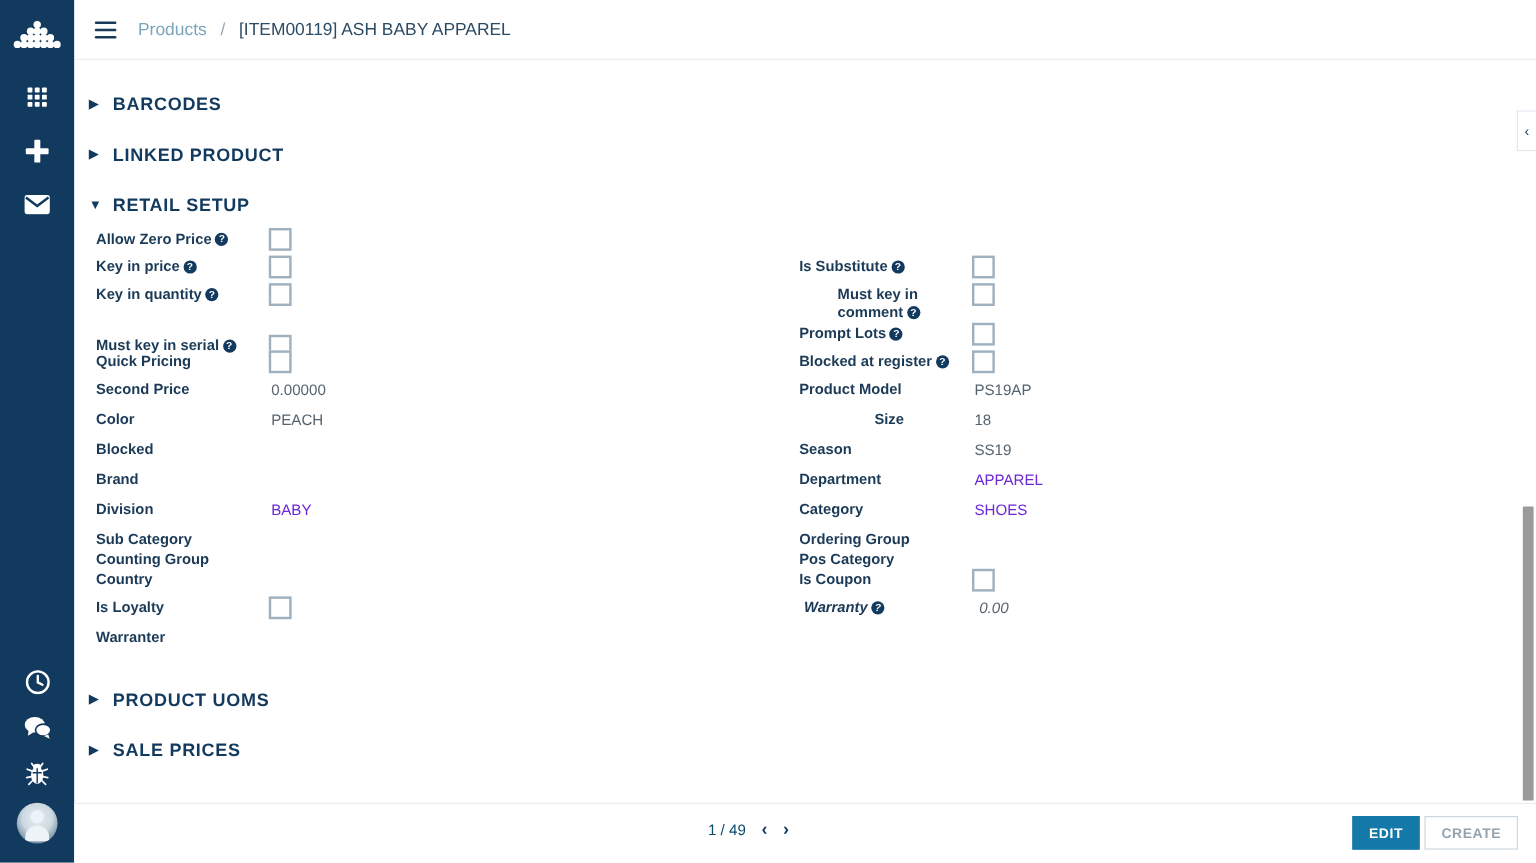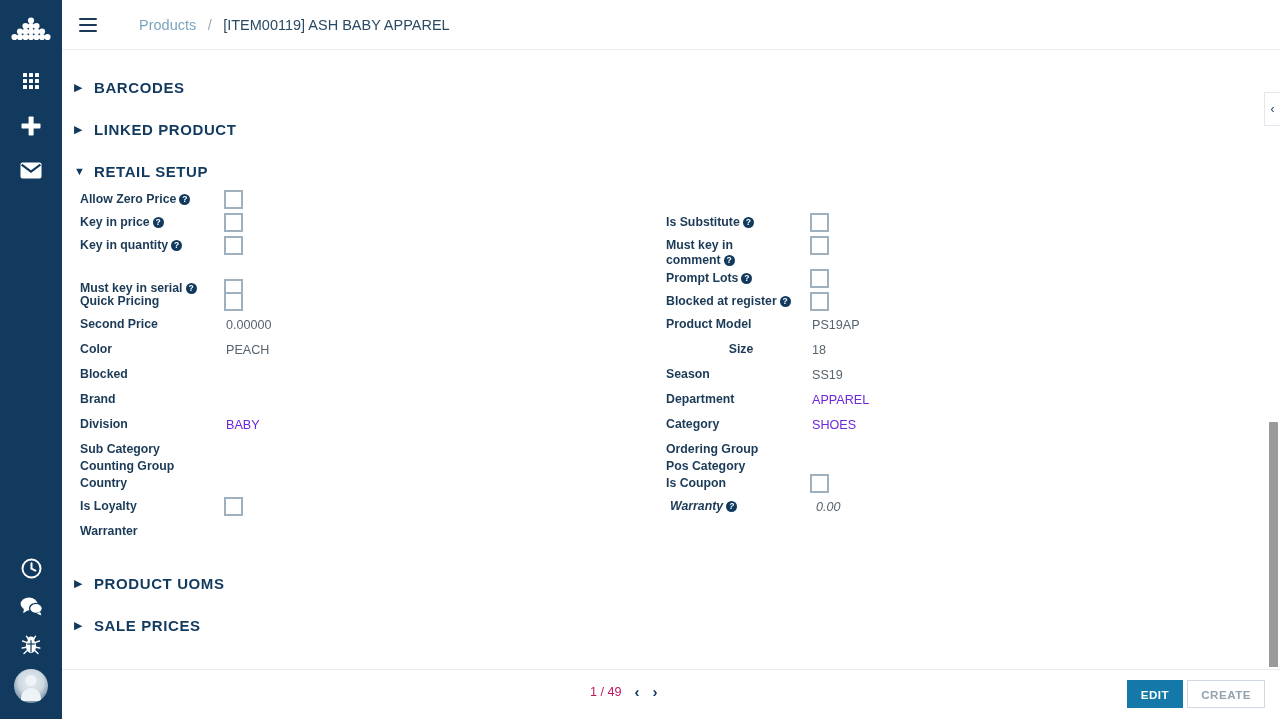--- a/index.html
+++ b/index.html
@@ -88,21 +88,20 @@
   }
 
   
   .topbar {
     position: relative;
     height: 50px;
     border-bottom: 1px solid #e9edf2;
     display: flex;
     align-items: center;
     padding-left: 17px;
-    gap: 24px;
   }
   .hamburger {
     width: 18px; height: 14px;
     display: flex; flex-direction: column; justify-content: space-between;
     cursor: pointer;
     margin-right: 18px;
   }
   .hamburger span {
     display: block; height: 2px; width: 18px; background: #1b3a57; border-radius: 1px;
   }
@@ -251,21 +250,21 @@
   }
   .pager {
     position: absolute;
     left: 528px;
     top: 14px;
     display: flex;
     align-items: center;
     gap: 13px;
   }
   .pager-text {
-    color: #be185d;
+    color: #0c4a6e;
     font-size: 12.6px;
   }
   .pager-btn {
     color: #123a5e;
     font-size: 15px;
     font-weight: bold;
     cursor: pointer;
     line-height: 1;
     user-select: none;
   }
@@ -492,21 +491,21 @@
             <div class="field" style="position: absolute; top: 332px; left: 0px; width: 340px;">
               <div class="field-label"><span>Warranter</span></div>
             </div>
           </div>
         <div class="col col-right" id="right-col">
             <div class="field" style="position: absolute; top: 23px; left: 0px; width: 340px;">
               <div class="field-label"><span>Is Substitute</span><span class="help">?</span></div>
               <div class="cb"></div>
             </div>
             <div class="field" style="position: absolute; top: 46px; left: 0px; width: 340px;">
-              <div class="field-label" style="width: 90px;"><span>Must key in comment</span><span class="help">?</span></div>
+              <div class="field-label" style="width: 90px; margin-left: 32px;"><span>Must key in comment</span><span class="help">?</span></div>
               <div class="cb"></div>
             </div>
             <div class="field" style="position: absolute; top: 79px; left: 0px; width: 340px;">
               <div class="field-label"><span>Prompt Lots</span><span class="help">?</span></div>
               <div class="cb"></div>
             </div>
             <div class="field" style="position: absolute; top: 102px; left: 0px; width: 340px;">
               <div class="field-label"><span>Blocked at register</span><span class="help">?</span></div>
               <div class="cb"></div>
             </div>

